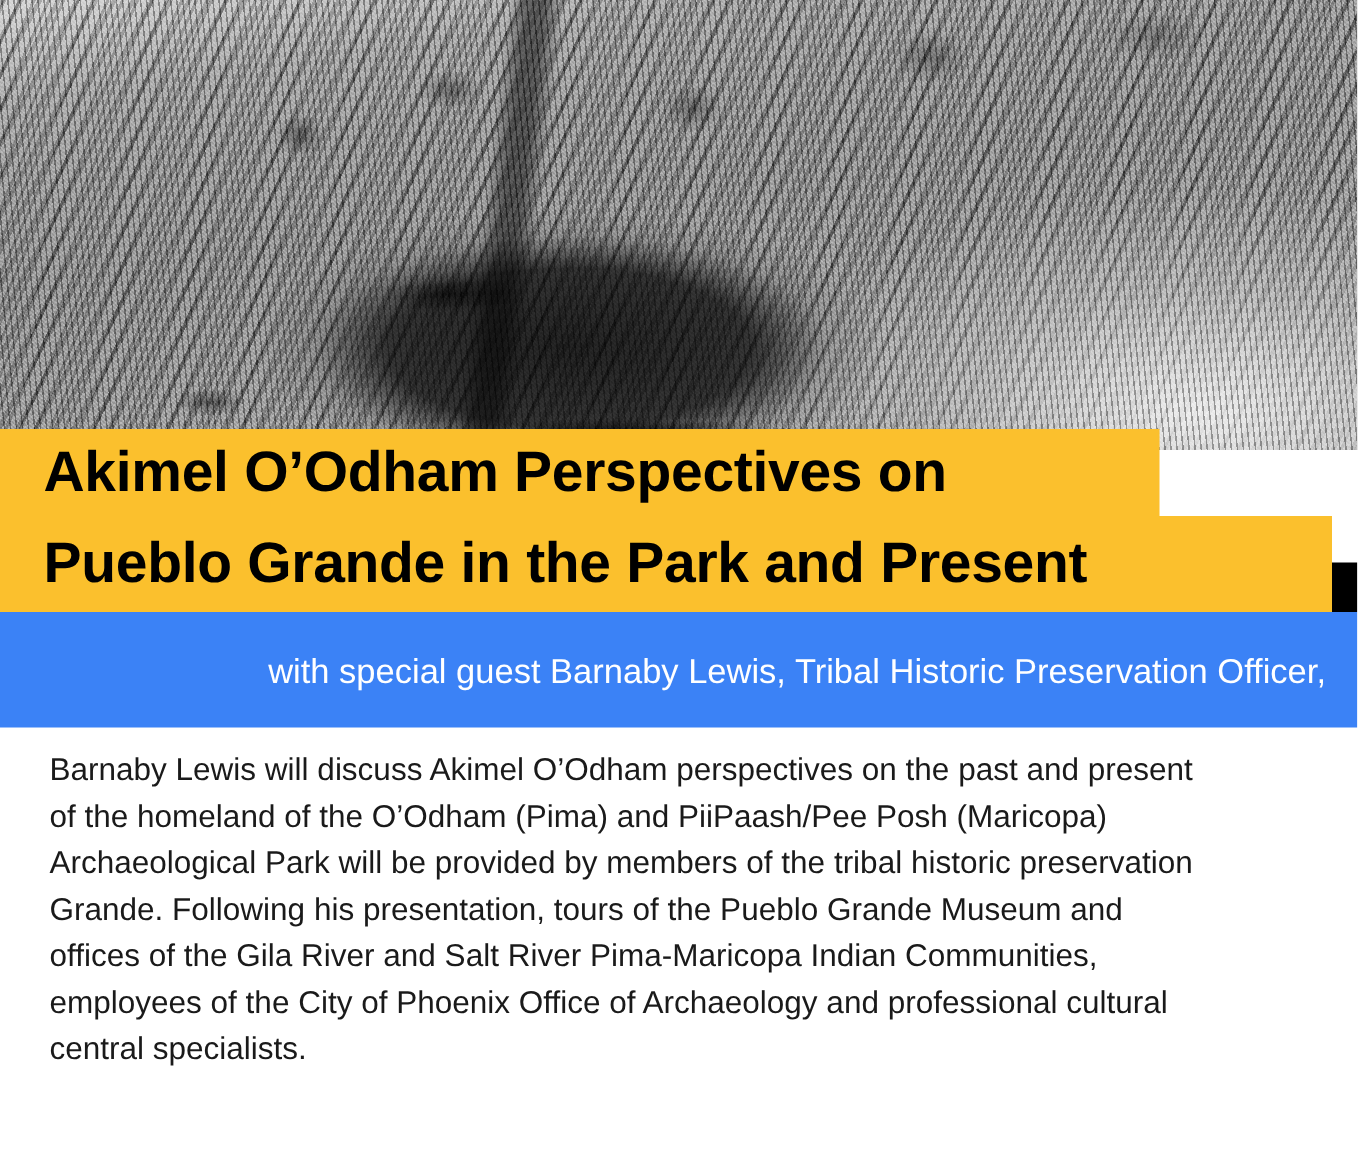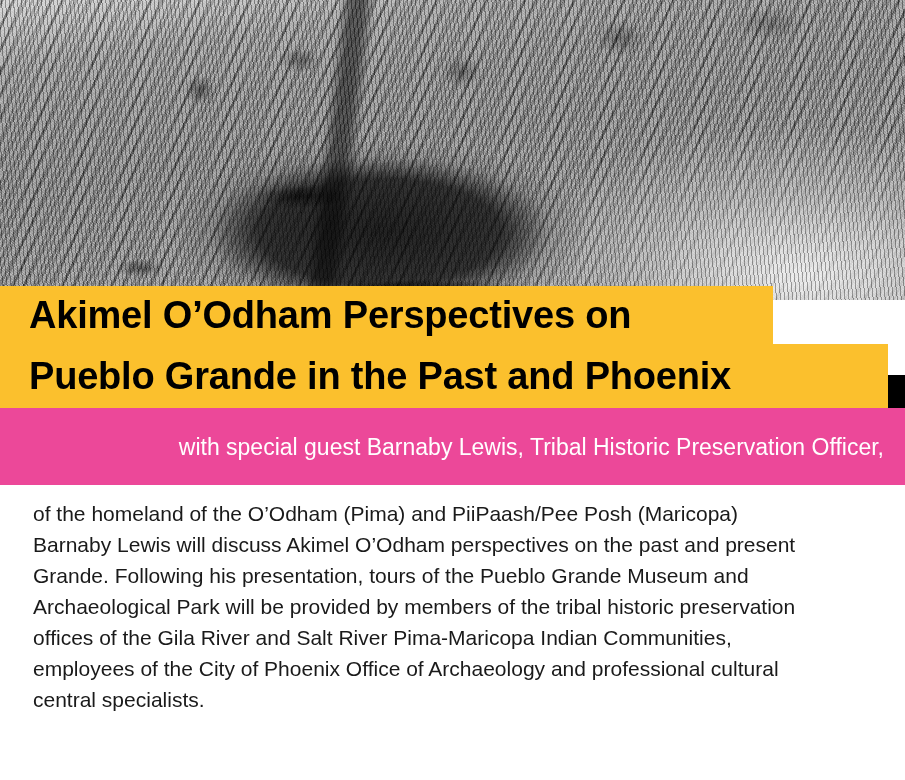--- a/index.html
+++ b/index.html
@@ -110,21 +110,21 @@
     background: #000000;
   }
 
   
   .subtitle-band {
     position: absolute;
     left: 0;
     top: 408px;
     width: 905px;
     height: 77px;
-    background: #ec4899;
+    background: #3b82f6;
     display: flex;
     flex-direction: column;
     justify-content: center;
     align-items: flex-end;
     box-sizing: border-box;
     padding-right: 21px;
   }
   .subtitle-line {
     color: #ffffff;
     font-size: 23px;
@@ -154,32 +154,32 @@
 
   <div class="hero">
     <div class="hero-photo"></div>
   </div>
 
   <div class="title-band title-band-1">
     <div class="title-line">Akimel O’Odham Perspectives on</div>
   </div>
 
   <div class="title-band title-band-2">
-    <div class="title-line">Pueblo Grande in the Past and Phoenix</div>
+    <div class="title-line">Pueblo Grande in the Park and Present</div>
   </div>
 
   <div class="corner-black"></div>
 
   <div class="subtitle-band">
     <div class="subtitle-line">with special guest Barnaby Lewis, Tribal Historic Preservation Officer,</div>
   </div>
 
   <div class="body-copy">
+    <div class="body-line">Barnaby Lewis will discuss Akimel O’Odham perspectives on the past and present</div>
     <div class="body-line">of the homeland of the O’Odham (Pima) and PiiPaash/Pee Posh (Maricopa)</div>
-    <div class="body-line">Barnaby Lewis will discuss Akimel O’Odham perspectives on the past and present</div>
+    <div class="body-line">Archaeological Park will be provided by members of the tribal historic preservation</div>
     <div class="body-line">Grande. Following his presentation, tours of the Pueblo Grande Museum and</div>
-    <div class="body-line">Archaeological Park will be provided by members of the tribal historic preservation</div>
     <div class="body-line">offices of the Gila River and Salt River Pima-Maricopa Indian Communities,</div>
     <div class="body-line">employees of the City of Phoenix Office of Archaeology and professional cultural</div>
     <div class="body-line">central specialists.</div>
   </div>
 
 </div>
 
 </body></html>

